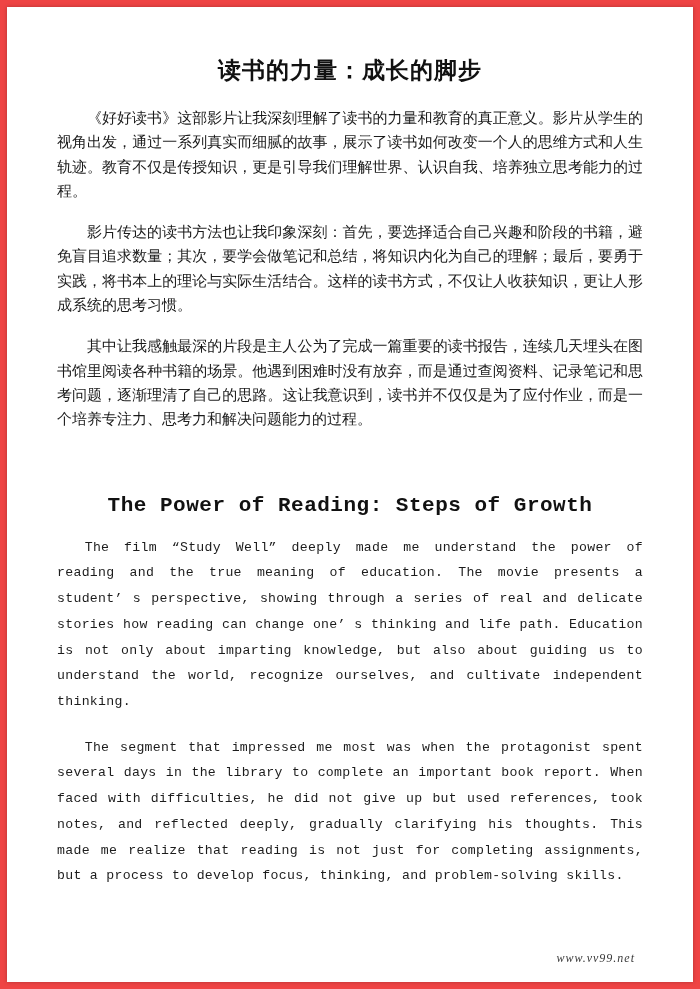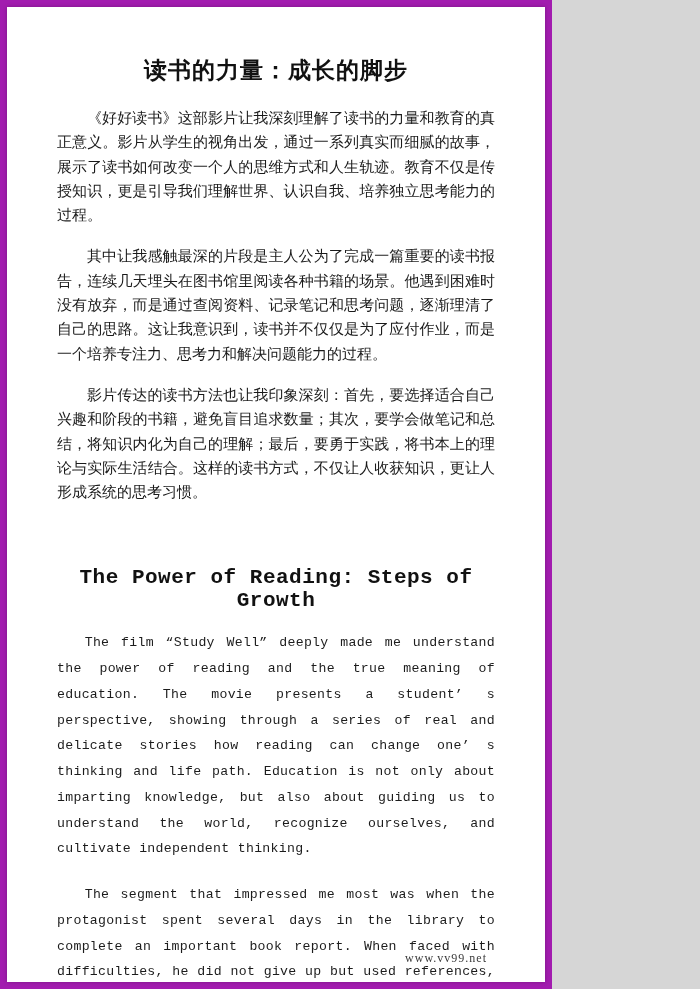--- a/index.html
+++ b/index.html
@@ -3,23 +3,23 @@
 <meta charset="utf-8">
 <style>
   html, body {
     margin: 0;
     padding: 0;
     background: #d6d6d6;
     font-family: "Liberation Serif", serif;
   }
   .canvas {
     position: relative;
-    width: 552px;
+    width: 700px;
     height: 989px;
-    background: #a21caf;
+    background: #ef4444;
     overflow: hidden;
   }
   .sheet {
     position: absolute;
     left: 7px;
     top: 7px;
     right: 7px;
     bottom: 7px;
     background: #ffffff;
     box-shadow: 0 0 4px rgba(0,0,0,0.25);
@@ -80,39 +80,40 @@
     letter-spacing: 4px;
     pointer-events: none;
     user-select: none;
     font-family: "Liberation Sans", sans-serif;
   }
   .wm-footer {
     position: absolute;
     right: 58px;
     bottom: 16px;
     font-size: 12px;
+    font-style: italic;
     color: #3a3a3a;
     letter-spacing: 1px;
     font-family: "Liberation Serif", serif;
   }
 </style>
 </head>
 <body>
 
 <div class="canvas">
   <div class="sheet">
     <div class="content">
 
       <h1 class="cn-title">读书的力量：成长的脚步</h1>
 
       <p class="cn-para">《好好读书》这部影片让我深刻理解了读书的力量和教育的真正意义。影片从学生的视角出发，通过一系列真实而细腻的故事，展示了读书如何改变一个人的思维方式和人生轨迹。教育不仅是传授知识，更是引导我们理解世界、认识自我、培养独立思考能力的过程。</p>
 
+      <p class="cn-para">影片传达的读书方法也让我印象深刻：首先，要选择适合自己兴趣和阶段的书籍，避免盲目追求数量；其次，要学会做笔记和总结，将知识内化为自己的理解；最后，要勇于实践，将书本上的理论与实际生活结合。这样的读书方式，不仅让人收获知识，更让人形成系统的思考习惯。</p>
+
       <p class="cn-para">其中让我感触最深的片段是主人公为了完成一篇重要的读书报告，连续几天埋头在图书馆里阅读各种书籍的场景。他遇到困难时没有放弃，而是通过查阅资料、记录笔记和思考问题，逐渐理清了自己的思路。这让我意识到，读书并不仅仅是为了应付作业，而是一个培养专注力、思考力和解决问题能力的过程。</p>
-
-      <p class="cn-para">影片传达的读书方法也让我印象深刻：首先，要选择适合自己兴趣和阶段的书籍，避免盲目追求数量；其次，要学会做笔记和总结，将知识内化为自己的理解；最后，要勇于实践，将书本上的理论与实际生活结合。这样的读书方式，不仅让人收获知识，更让人形成系统的思考习惯。</p>
 
 
 
       <h2 class="en-title">The Power of Reading: Steps of Growth</h2>
 
       <p class="en-para">The film “Study Well” deeply made me understand the power of reading and the true meaning of education. The movie presents a student’ s perspective, showing through a series of real and delicate stories how reading can change one’ s thinking and life path. Education is not only about imparting knowledge, but also about guiding us to understand the world, recognize ourselves, and cultivate independent thinking.</p>
 
       <p class="en-para">The segment that impressed me most was when the protagonist spent several days in the library to complete an important book report. When faced with difficulties, he did not give up but used references, took notes, and reflected deeply, gradually clarifying his thoughts. This made me realize that reading is not just for completing assignments, but a process to develop focus, thinking, and problem-solving skills.</p>
 
     </div>

